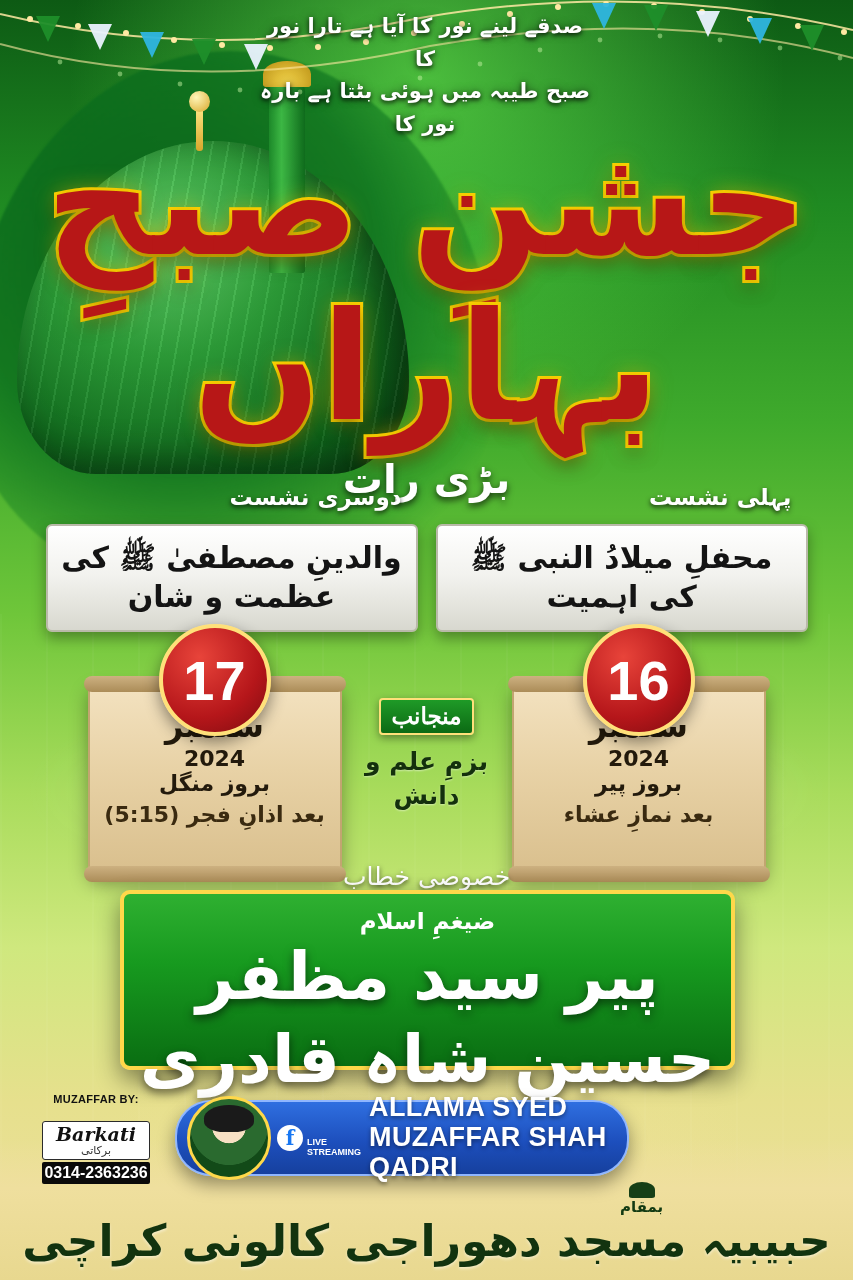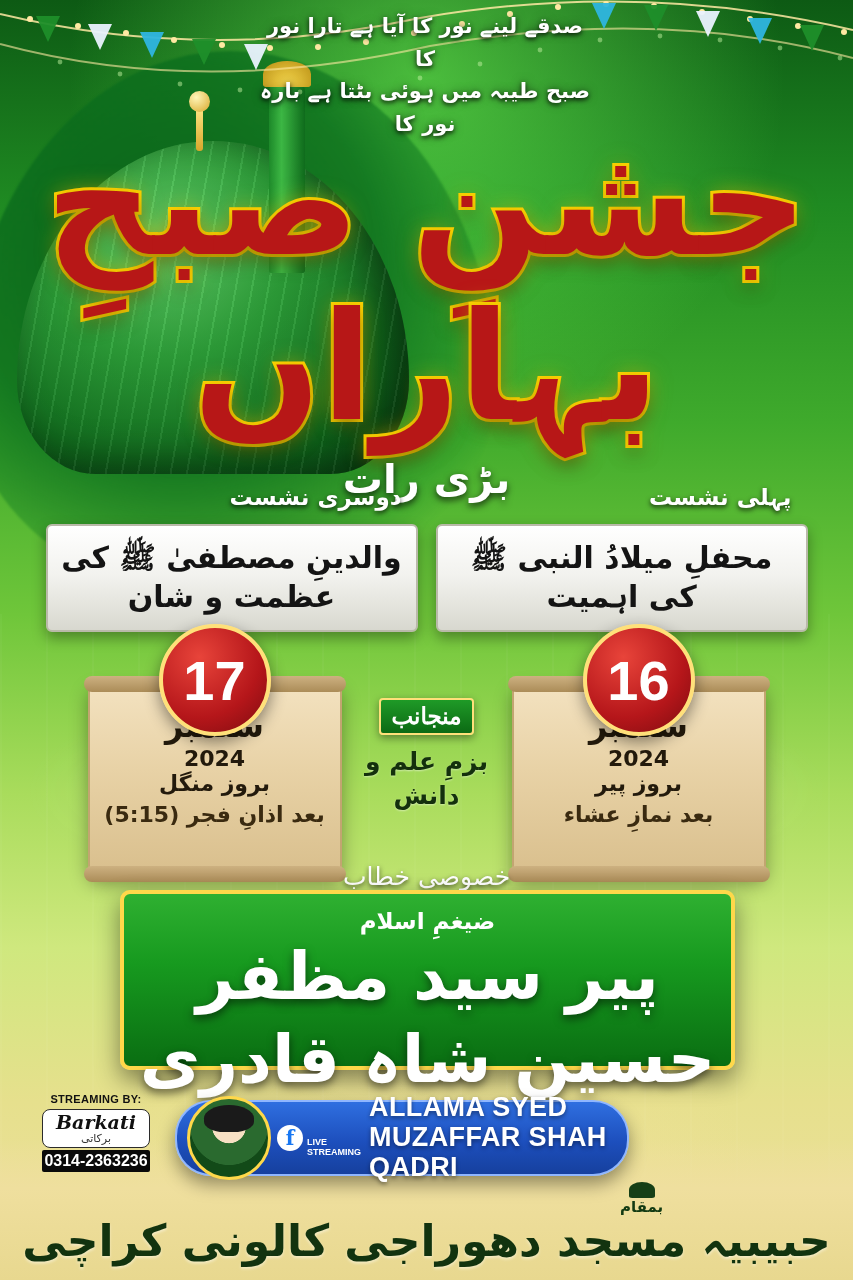--- a/index.html
+++ b/index.html
@@ -363,24 +363,24 @@
     width: 108px;
     text-align: center;
     color: #111;
   }
   .designer-head {
     font-size: 11px;
     font-weight: bold;
     letter-spacing: .3px;
   }
   .designer-logo {
-    margin-top: 4px;
+    margin-top: 16px;
     background: #ffffff;
     border: 1px solid #2b2b2b;
-    border-radius: 8px;
+    border-radius: 3px;
     padding: 3px 2px 2px;
   }
   .designer-logo .brand {
     font-family: "DejaVu Serif", serif;
     font-style: italic;
     font-size: 19px;
     font-weight: bold;
     color: #111;
     line-height: 1;
   }
@@ -632,21 +632,21 @@
     </div>
   </div>
 
   <div class="speaker-label">خصوصی خطاب</div>
   <div class="speaker-panel">
     <div class="speaker-prefix">ضیغمِ اسلام</div>
     <div class="speaker-name">پیر سید مظفر حسین شاہ قادری</div>
   </div>
 
   <div class="designer">
-    <div class="designer-head">STREAMING BY:</div>
+    <div class="designer-head">MUZAFFAR BY:</div>
     <div class="designer-logo">
       <div class="brand">Barkati</div>
       <div class="brand-ur">برکاتی</div>
     </div>
     <div class="designer-phone">0314-2363236</div>
   </div>
 
   <div class="live-banner">
     <div class="live-photo"></div>
     <div class="fb-live">

